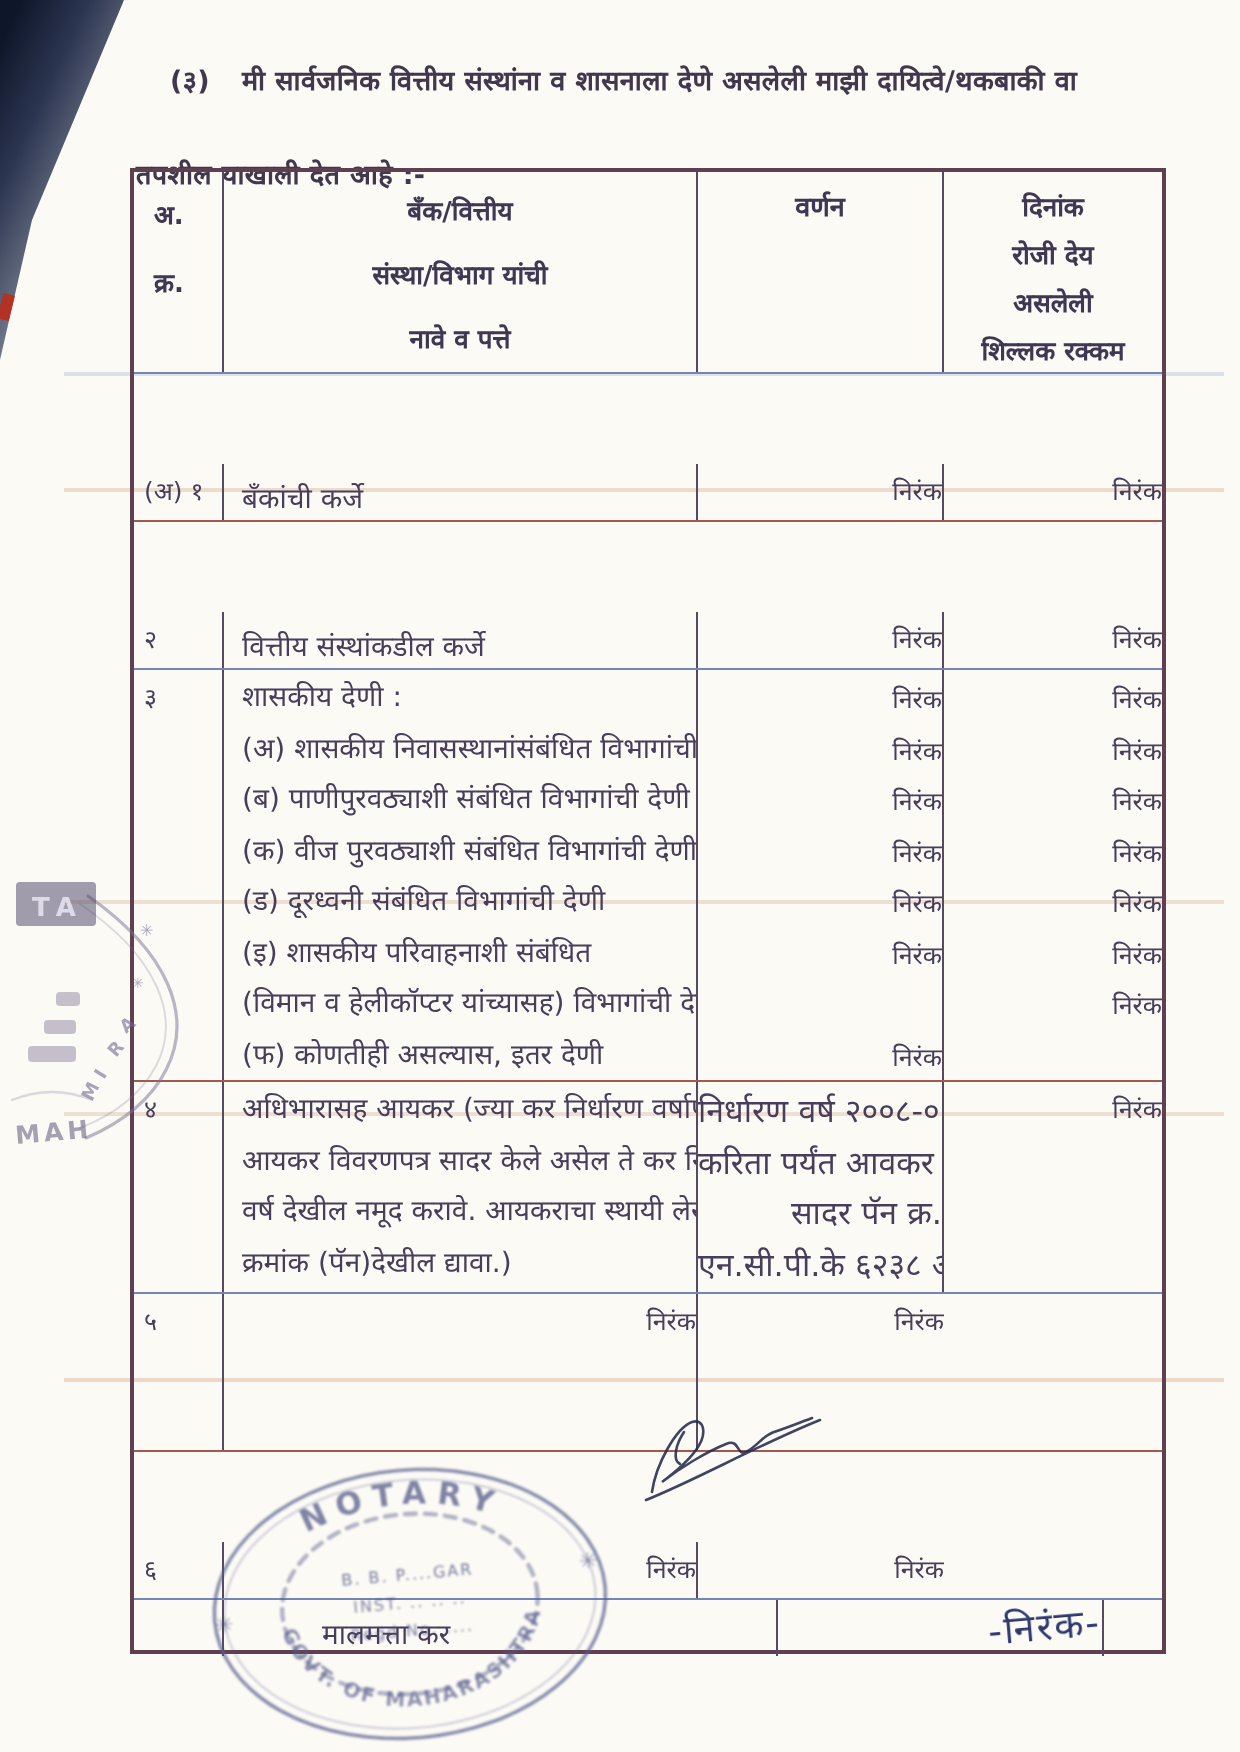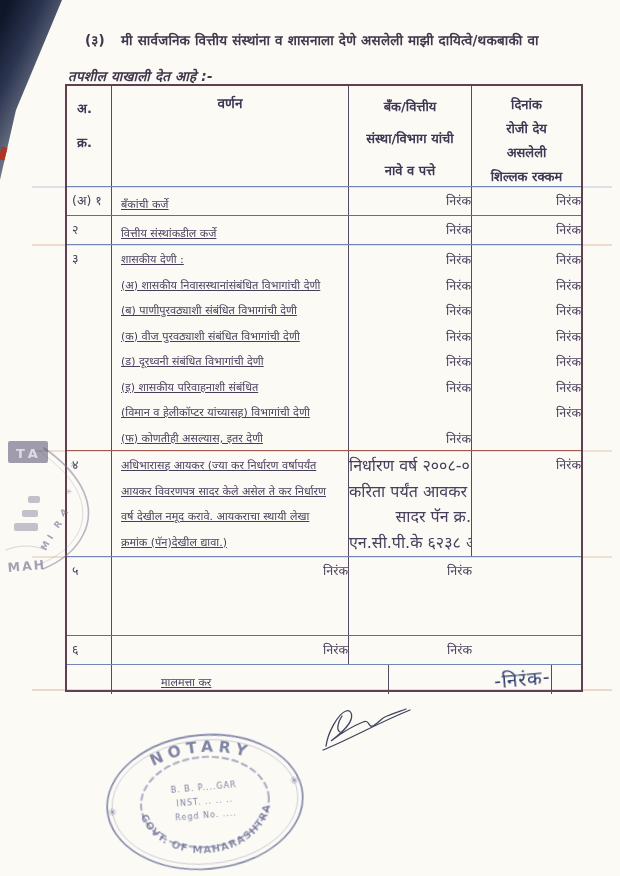--- a/index.html
+++ b/index.html
@@ -5,37 +5,37 @@
   html,body{margin:0;padding:0;background:#888;}
   .page{position:relative;width:620px;height:876px;background:#fcfaf5;overflow:hidden;
         font-family:"DejaVu Sans",sans-serif;}
   .wedge{position:absolute;left:0;top:0;width:80px;height:190px;
          background:linear-gradient(115deg,#0e1629 6%,#2c3550 26%,#7d8494 54%,#b9bdc6 72%,rgba(252,250,245,0) 90%);
          clip-path:polygon(0 0,62px 0,16px 110px,0 180px);}
   .redmark{position:absolute;left:0;top:147px;width:6px;height:13px;background:#b23324;transform:rotate(14deg);}
   .streak{position:absolute;left:32px;width:580px;height:2px;}
   .intro{position:absolute;color:#42384e;font-weight:600;font-size:13.5px;letter-spacing:.2px;white-space:pre;}
   .intro.l1{left:85px;top:31px;display:flex;gap:16px;}
-  .intro.l2{left:68px;top:67px;font-style:italic;}
+  .intro.l2{left:68px;top:78px;}
 
   .tbl{position:absolute;left:65px;top:84px;width:518px;border:2px solid #5e4050;box-sizing:border-box;}
   .trow{display:grid;grid-template-columns:45px 237px 123px 109px;}
   .c{box-sizing:border-box;border-right:1px solid #564a62;color:#483e5c;font-size:12.5px;overflow:hidden;}
   .c:last-child{border-right:none;}
   .bb-b{border-bottom:1px solid #7486b8;}
   .bb-r{border-bottom:1px solid #a25a50;}
   .h{height:100px;}
   .h .c{font-weight:700;color:#3f3754;}
   .hc1{line-height:34px;padding:6px 0 0 10px;font-size:13px;white-space:pre;}
   .hc2{text-align:center;padding-top:8px;font-size:13.5px;}
   .hc3{text-align:center;line-height:32px;padding-top:5px;font-size:13px;white-space:pre;}
   .hc4{text-align:center;line-height:24px;padding-top:7px;font-size:13px;white-space:pre;}
-  .rh28{height:28px;}.rh205{height:205px;}.rh105{height:105px;}.rh78{height:78px;}.rh25{height:25px;gap:40px;}
+  .rh28{height:28px;margin-top:45px;}.rh205{height:205px;}.rh105{height:105px;}.rh78{height:78px;}.rh25{height:25px;gap:40px;}
   .no{padding:2px 0 0 5px;line-height:24px;white-space:pre;}
-  .desc{padding:6px 0 0 9px;line-height:24px;white-space:pre;font-size:11px;text-decoration:underline;}
+  .desc{padding:6px 0 0 9px;line-height:24px;white-space:pre;font-size:14px;}
   .val{text-align:right;padding-top:2px;line-height:24px;}
   .ml{white-space:pre;line-height:25.5px;padding-top:2px;}
   .small{font-size:16px;}
   .hwrap{overflow:visible;}
   .hw{display:inline-block;font-size:19px;color:#2e3a6e;transform:rotate(-5deg);
       font-weight:500;letter-spacing:1px;filter:blur(.2px);}
   .hw2{transform:rotate(-9deg);}
 
   .sig{position:absolute;left:318px;top:702px;filter:blur(.25px);}
   .notary{position:absolute;left:100px;top:730px;transform:rotate(-5deg);filter:blur(.45px);opacity:.9;}
@@ -60,24 +60,24 @@
     <span>(३)</span>
     <span>मी सार्वजनिक वित्तीय संस्थांना व शासनाला देणे असलेली माझी दायित्वे/थकबाकी वा</span>
   </div>
   <div class="intro l2">तपशील याखाली देत आहे :-</div>
 
   <div class="tbl">
 
     <div class="trow h bb-b">
       <div class="c hc1">अ.
 क्र.</div>
-      <div class="c hc2">वर्णन</div>
       <div class="c hc3">बँक/वित्तीय
 संस्था/विभाग यांची
 नावे व पत्ते</div>
+      <div class="c hc2">वर्णन</div>
       <div class="c hc4">दिनांक
 रोजी देय
 असलेली
 शिल्लक रक्कम</div>
     </div>
 
     <div class="trow rh28 bb-r">
       <div class="c no">(अ) १</div>
       <div class="c desc">बँकांची कर्जे</div>
       <div class="c val">निरंक</div>

